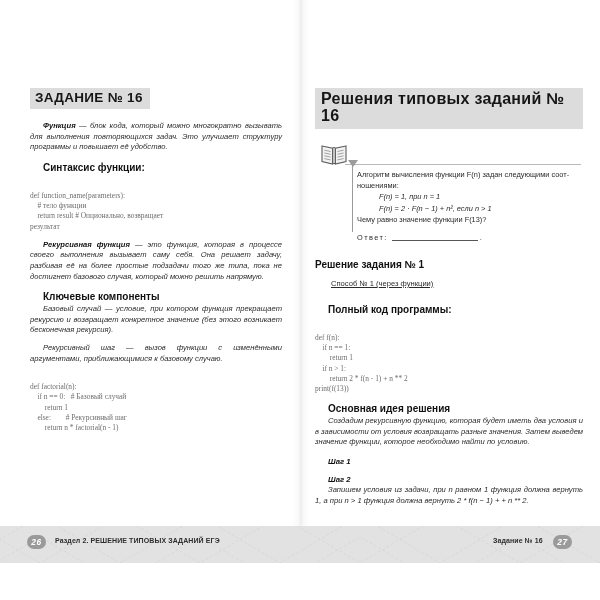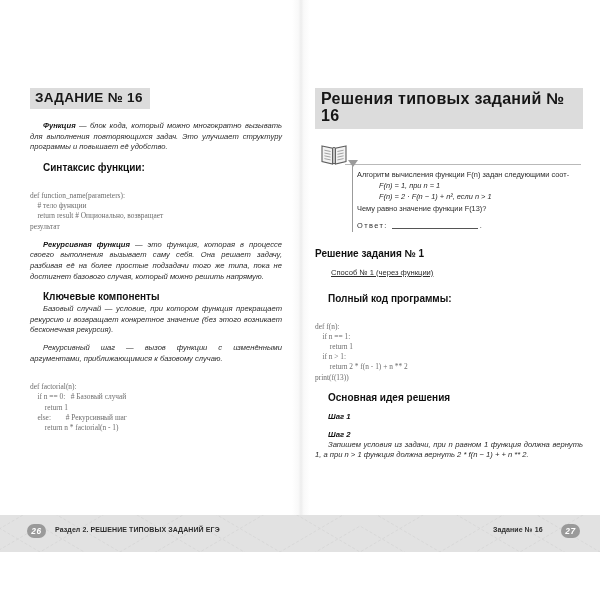--- a/index.html
+++ b/index.html
@@ -181,21 +181,21 @@
     display: inline-block;
     width: 86px;
     border-bottom: 1px solid #555;
     margin: 0 2px -1px 4px;
     height: 7px;
   }
 
   
   .footer {
     position: absolute;
-    left: 0; top: 515px;
+    left: 0; top: 526px;
     width: 600px; height: 37px;
     background: #e2e2e2;
     overflow: hidden;
   }
   .footer-pattern {
     position: absolute;
     left: 0; top: 0; width: 600px; height: 37px;
     opacity: .75;
   }
   .footer-inner {
@@ -210,21 +210,21 @@
     background: #9a9a9a;
     color: #ffffff;
     font-size: 8.4px;
     font-weight: bold;
     font-style: italic;
     text-align: center;
     line-height: 14px;
     letter-spacing: .5px;
   }
   .pagenum.left-num { left: 27px; }
-  .pagenum.right-num { left: 553px; margin-left: 8px; }
+  .pagenum.right-num { left: 553px; }
   .footer-text {
     position: absolute;
     top: 11px;
     font-size: 7px;
     font-weight: bold;
     color: #2e2e2e;
     letter-spacing: .1px;
     white-space: nowrap;
   }
   .footer-text.left-txt { left: 55px; }
@@ -286,20 +286,21 @@
               </svg>
             </span>
             <span class="banner-rule"></span>
           </div>
 
           <span class="stem-tip"></span>
           <span class="stem"></span>
 
           <div class="example-body">
             <div class="ex-line">Алгоритм вычисления функции F(n) задан следующими соот-</div>
+            <div class="ex-line">ношениями:</div>
             <div class="ex-formula ital">F(n) = 1, при n = 1</div>
             <div class="ex-formula ital">F(n) = 2 · F(n − 1) + n², если n &gt; 1</div>
             <div class="ex-line">Чему равно значение функции F(13)?</div>
             <div class="answer-row"><span>Ответ:</span><span class="answer-rule"></span>.</div>
           </div>
         </div>
 
         <div class="sub-h" style="margin-left:0;">Решение задания № 1</div>
 
         <div class="under-h">Способ № 1 (через функции)</div>
@@ -308,20 +309,21 @@
 
         <pre class="code">def f(n):
     if n == 1:
         return 1
     if n &gt; 1:
         return 2 * f(n - 1) + n ** 2
 print(f(13))</pre>
 
         <div class="sub-h">Основная идея решения</div>
 
+        <p class="para">Создадим рекурсивную функцию, которая будет иметь два условия и в зависимости от условия возвращать разные значения. Затем выведем значение функции, которое необходимо найти по условию.</p>
 
         <div class="step-h">Шаг 1</div>
 
 
         <div class="step-h">Шаг 2</div>
 
         <p class="para">Запишем условия из задачи, при n равном 1 функция должна вернуть 1, а при n &gt; 1 функция должна вернуть 2 * f(n − 1) + + n ** 2.</p>
 
       </div>
     </div>

